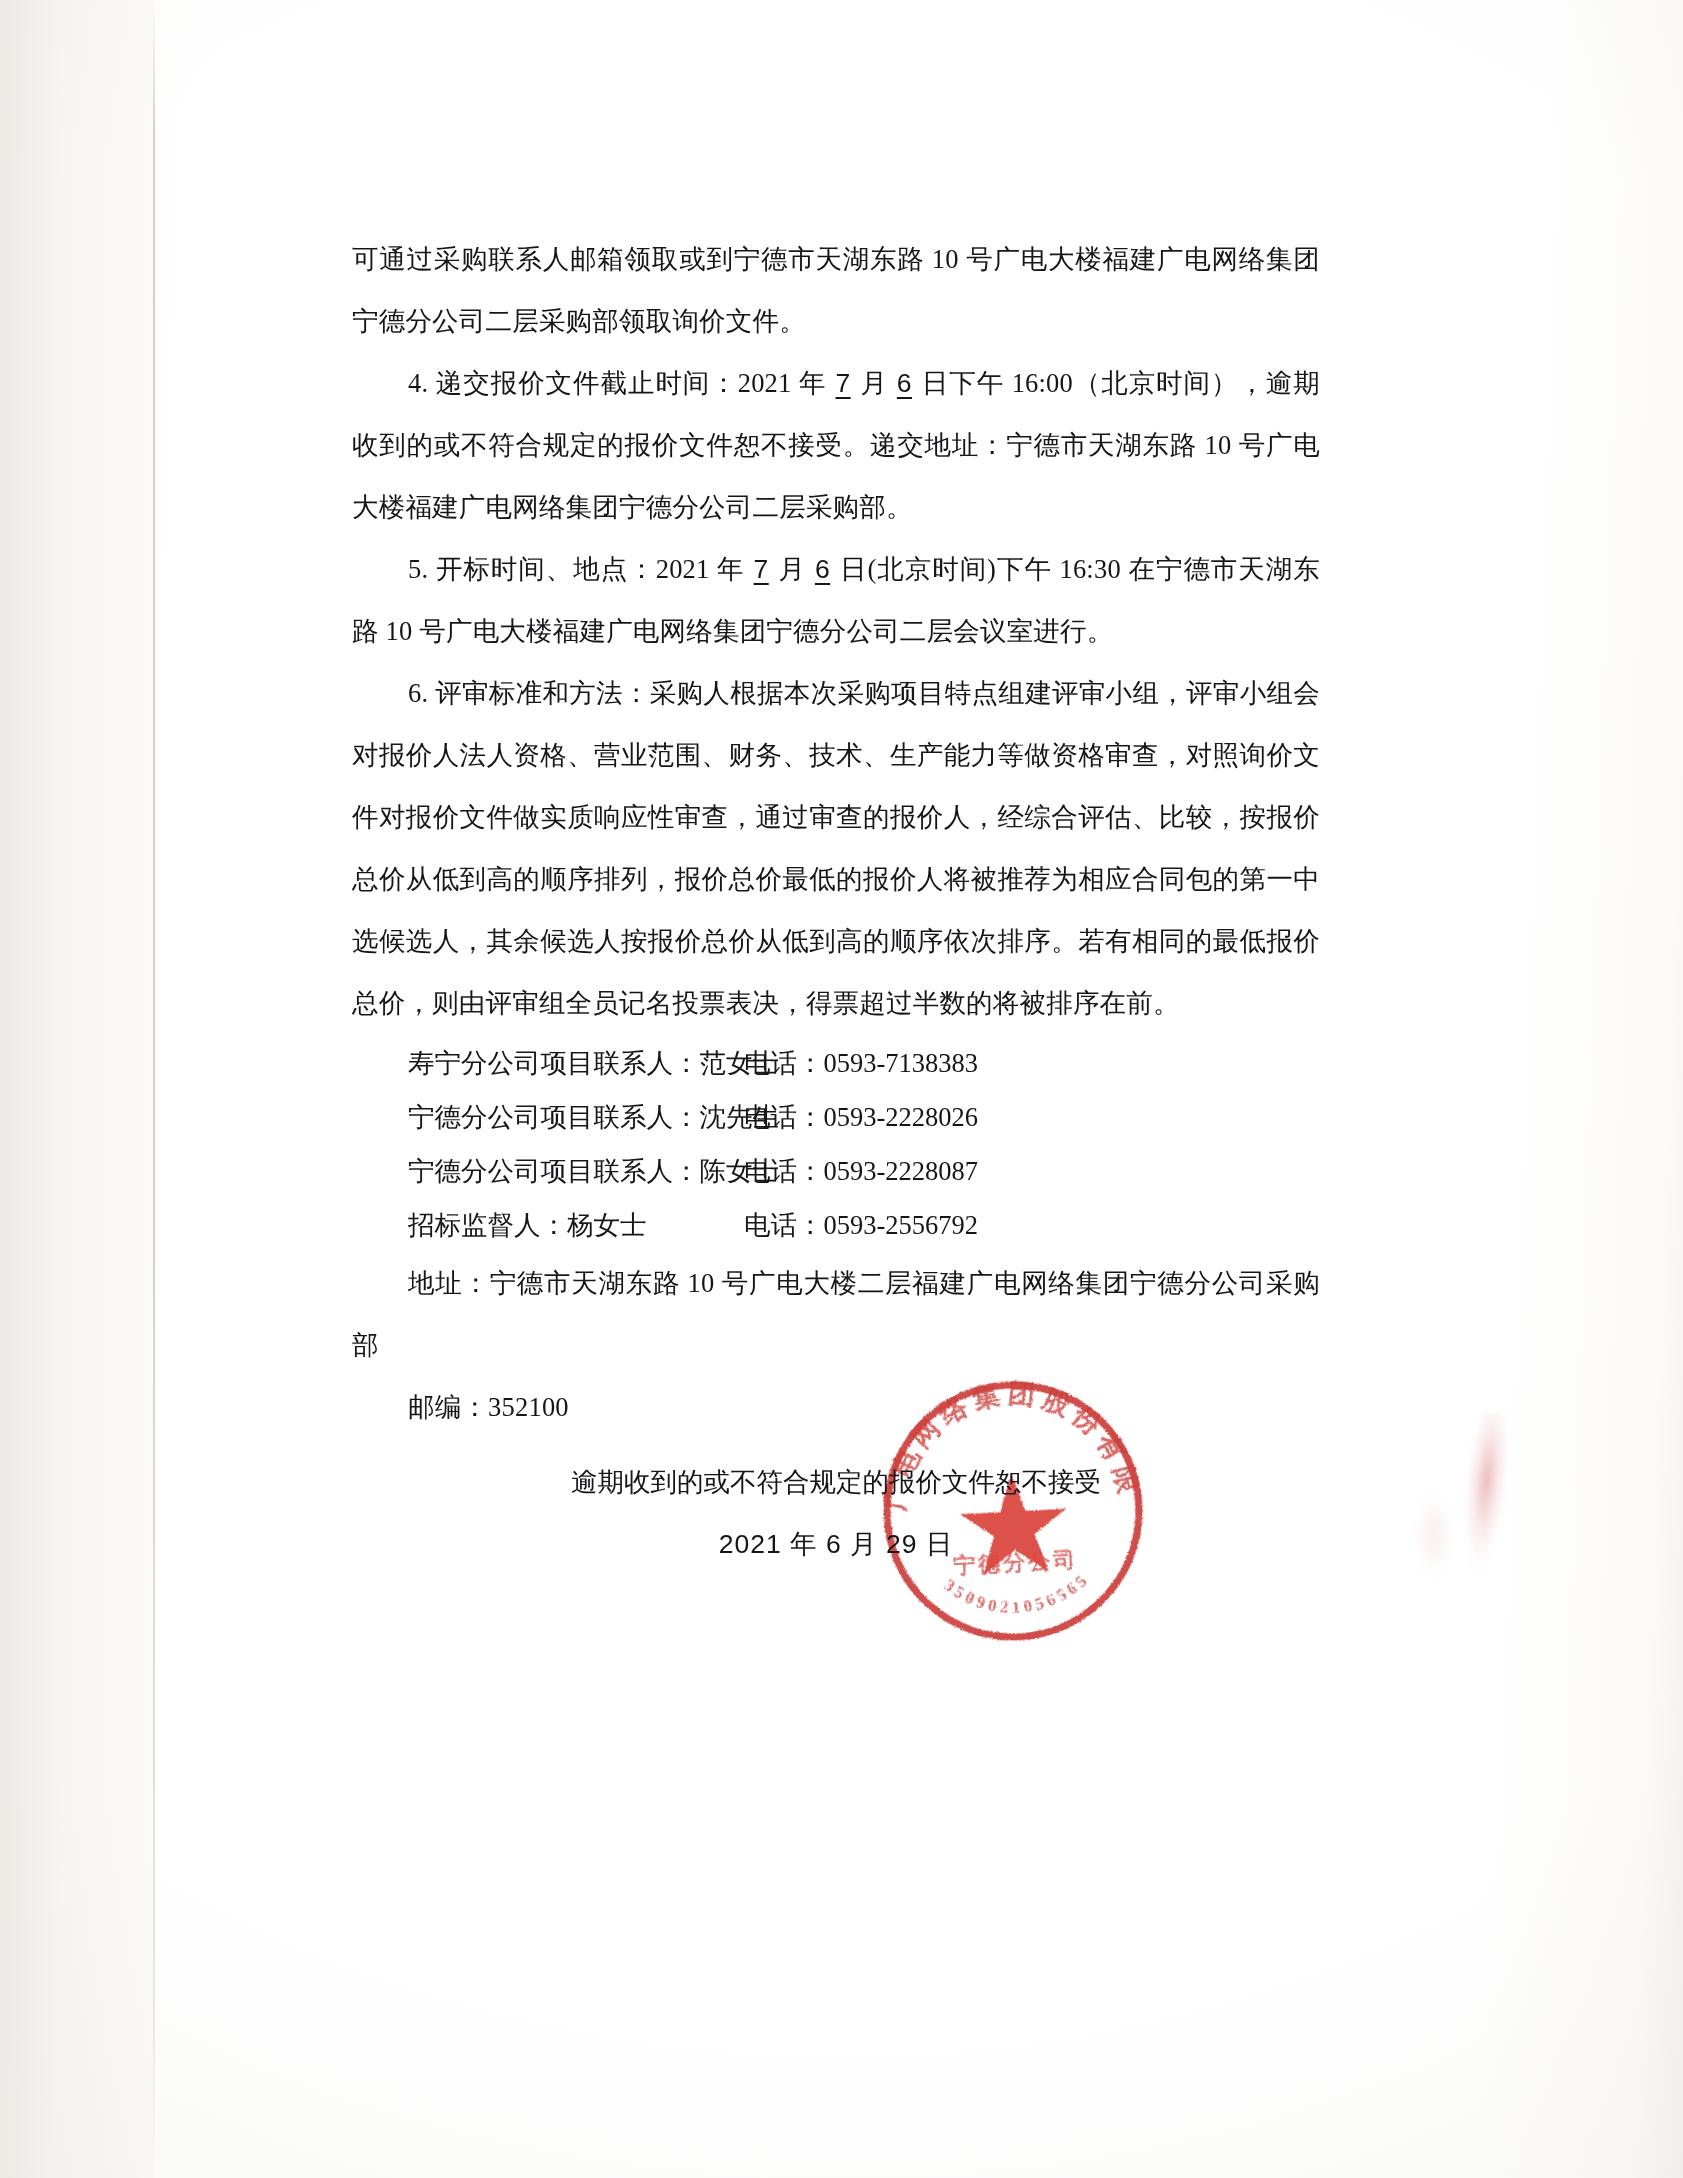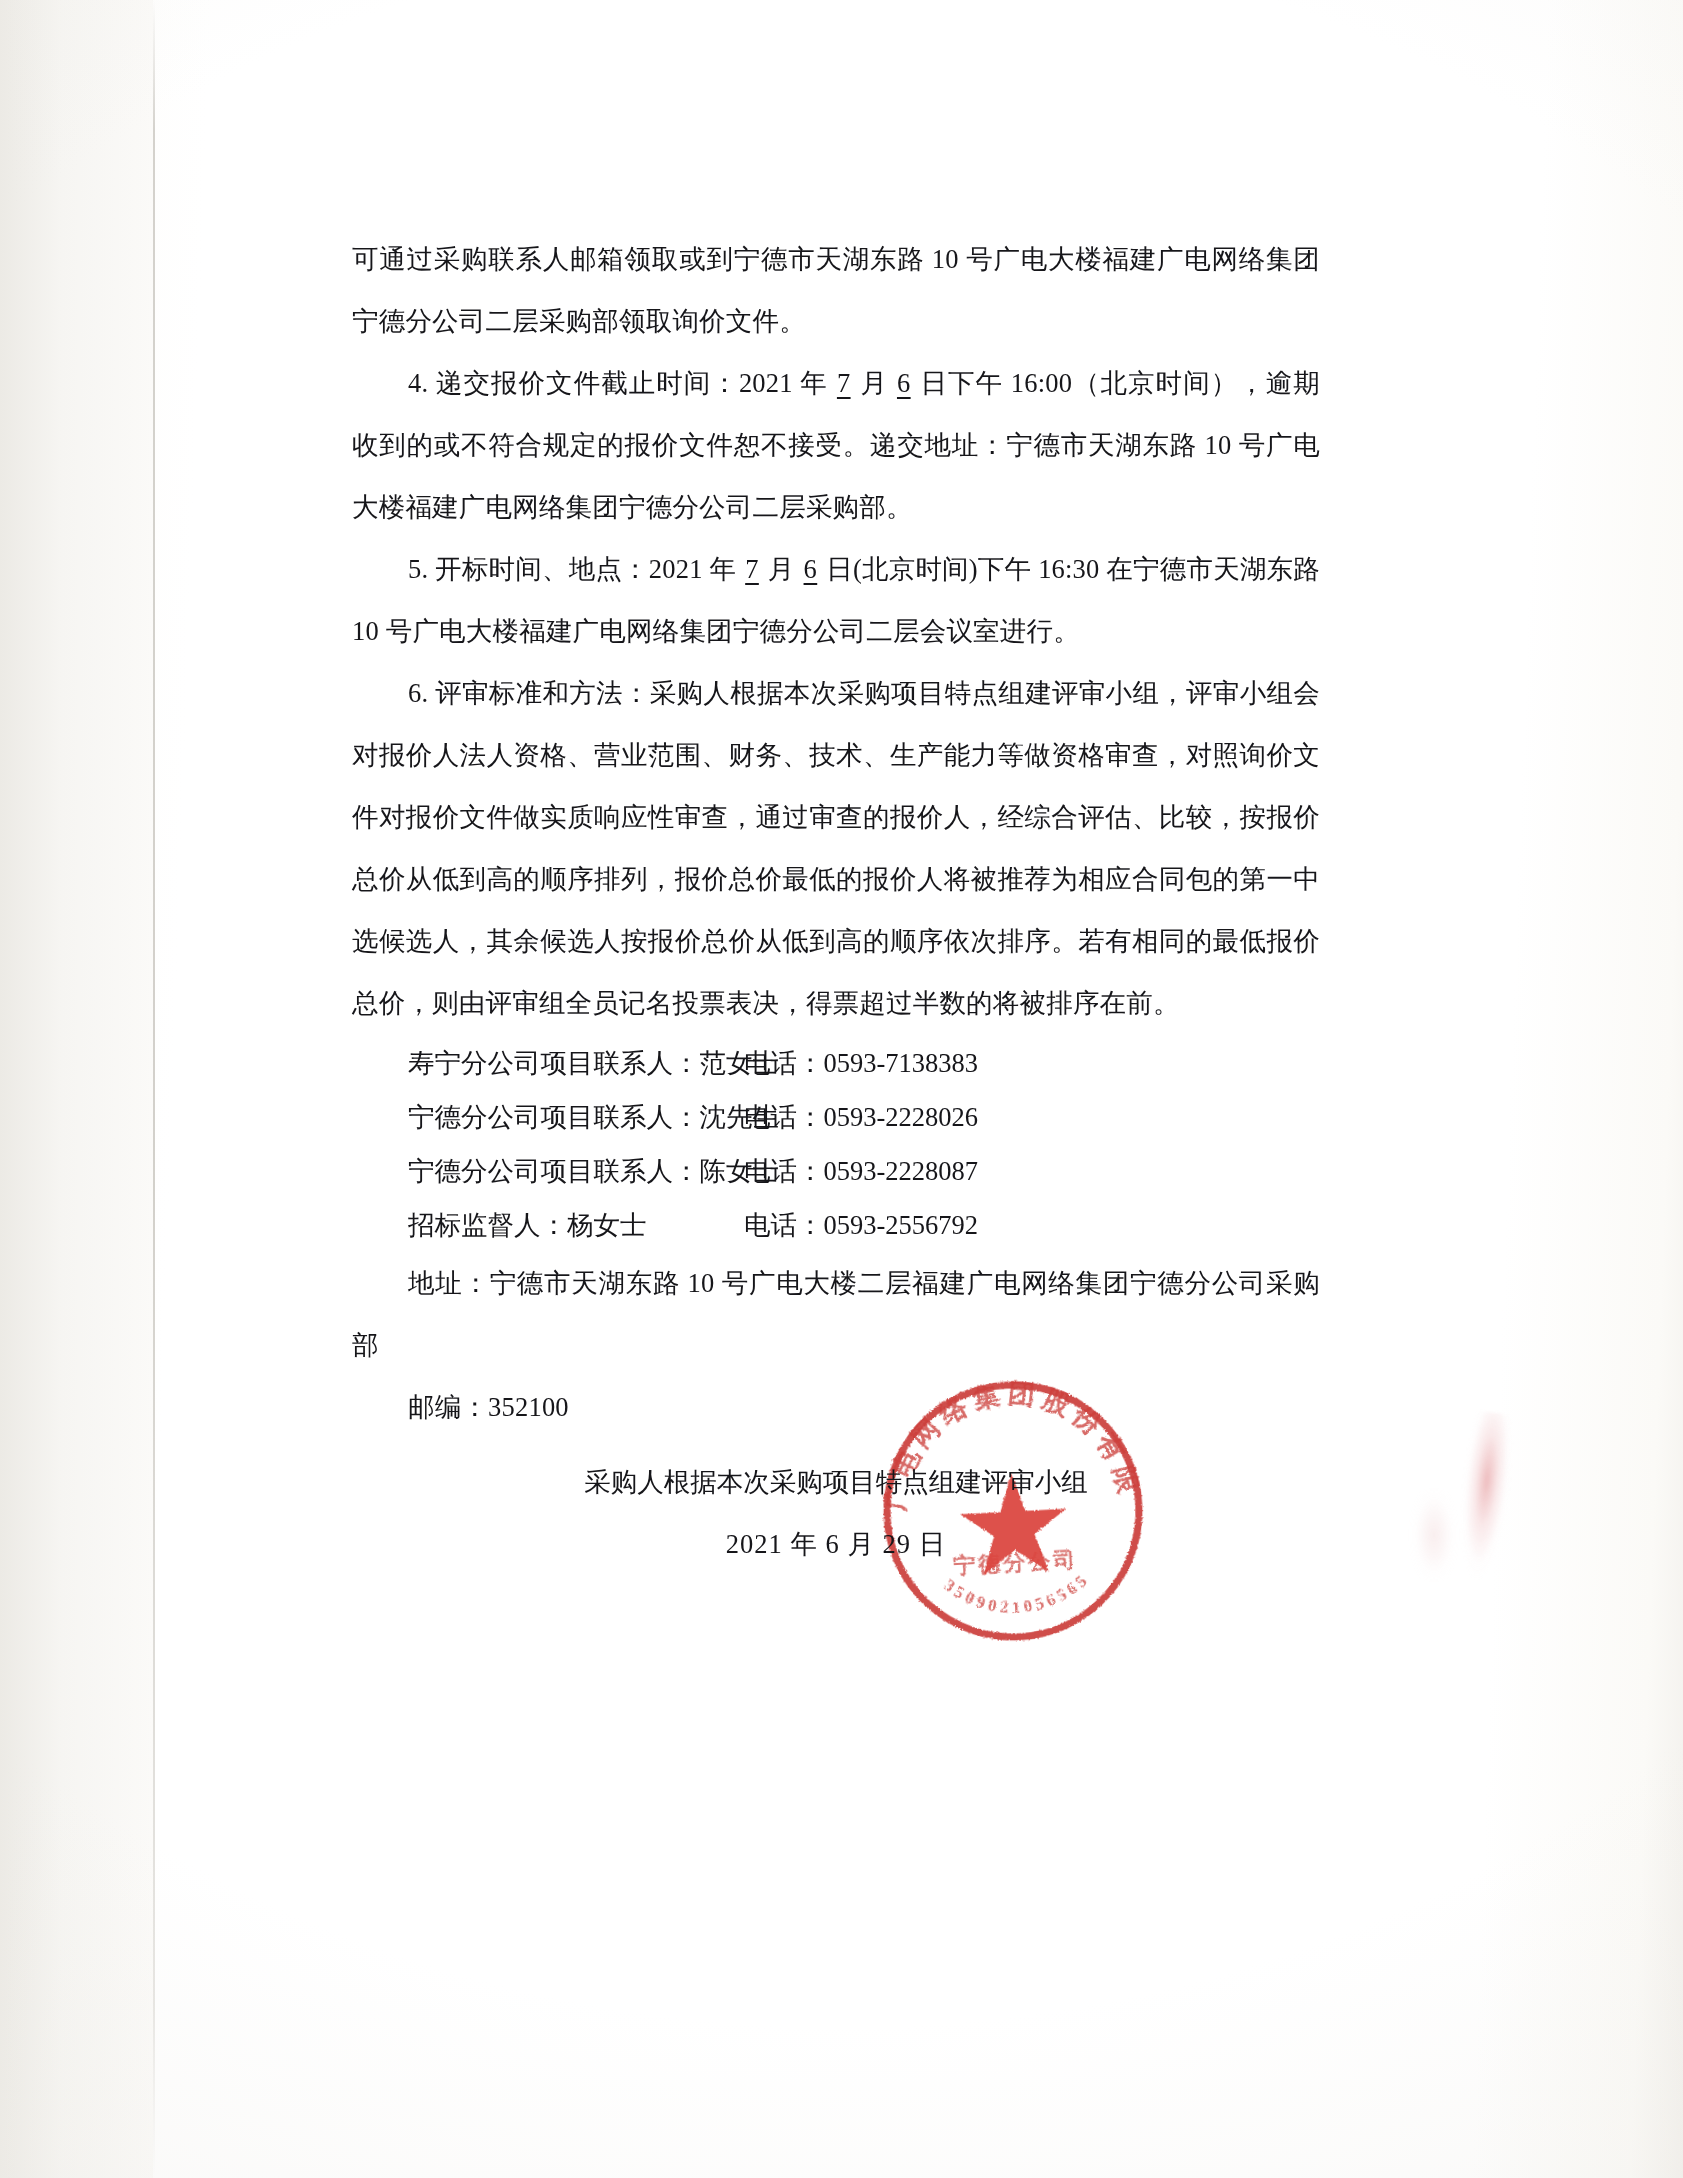--- a/index.html
+++ b/index.html
@@ -60,21 +60,21 @@
     line-height: 62px;
     color: #16161a;
     text-align: justify;
     text-justify: inter-character;
     letter-spacing: 0.2px;
   }
   p.para.indent {
     text-indent: 56px;
   }
   .ascii {
-    font-family: Liberation Serif, serif;
+    font-family: Liberation Sans, sans-serif;
     letter-spacing: 0.4px;
   }
   .blank {
     text-decoration: underline;
     text-underline-offset: 5px;
     padding: 0 9px;
   }
 
   
   .contact-list {
@@ -217,18 +217,18 @@
       </text>
       <text x="133" y="192" font-family="'Liberation Serif', serif" font-size="22" font-weight="bold" fill="#c8302c" opacity="0.7" text-anchor="middle" letter-spacing="3">宁德分公司</text>
       <polygon fill="#d83a33" opacity="0.95" points="133,95 145.5,133.5 186,133.5 153.3,157.3 165.8,195.8 133,172 100.2,195.8 112.7,157.3 80,133.5 120.5,133.5"></polygon>
     </g>
   </svg>
 
   <div class="smudge"></div>
   <div class="smudge2"></div>
 
   <div class="signature">
-    <div>采购人根据本次采购项目特点组建评审小组</div>
+    <div>逾期收到的或不符合规定的报价文件恕不接受</div>
     <div class="sig-line-2 ascii">2021 年 6 月 29 日</div>
   </div>
 
   <div class="vignette"></div>
 </div>
 
 </body></html>

